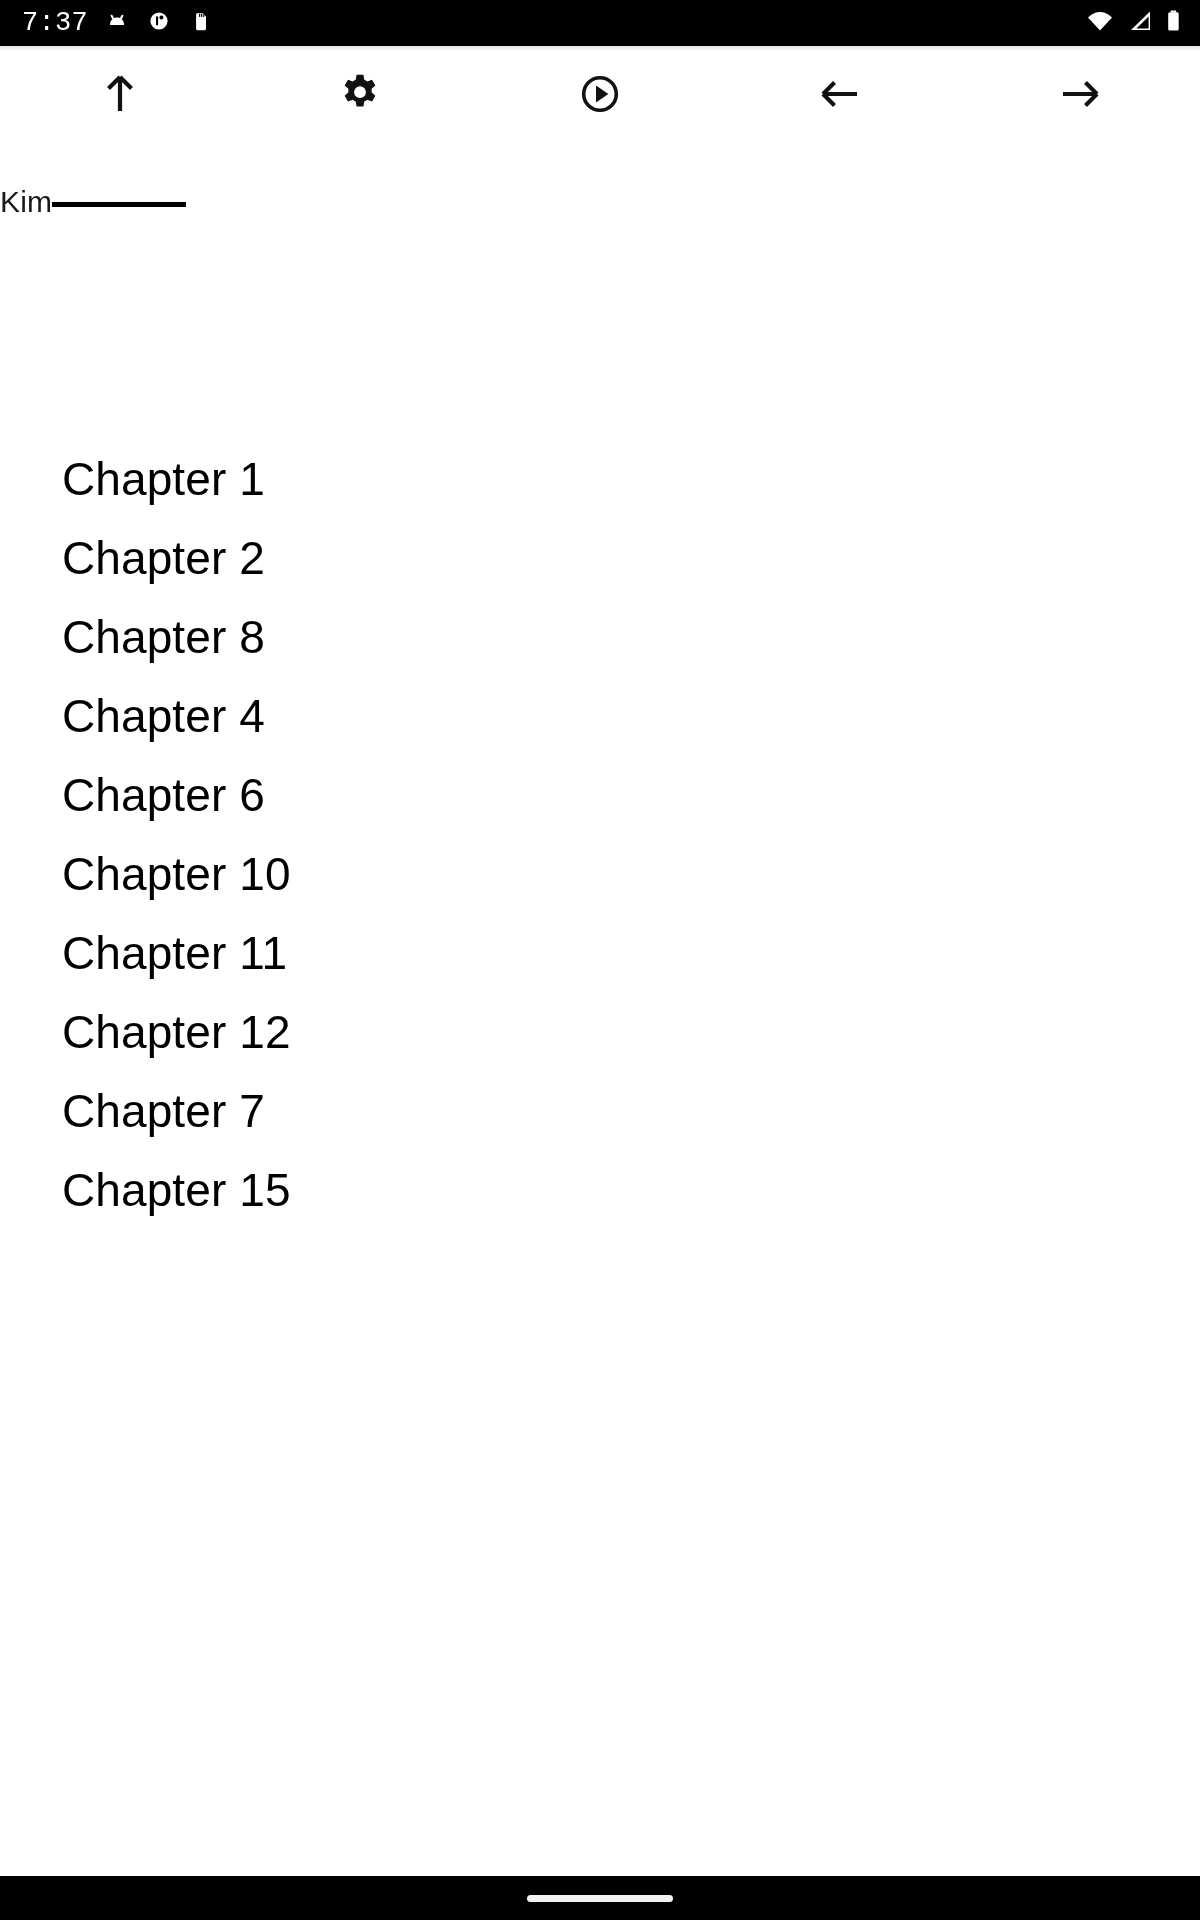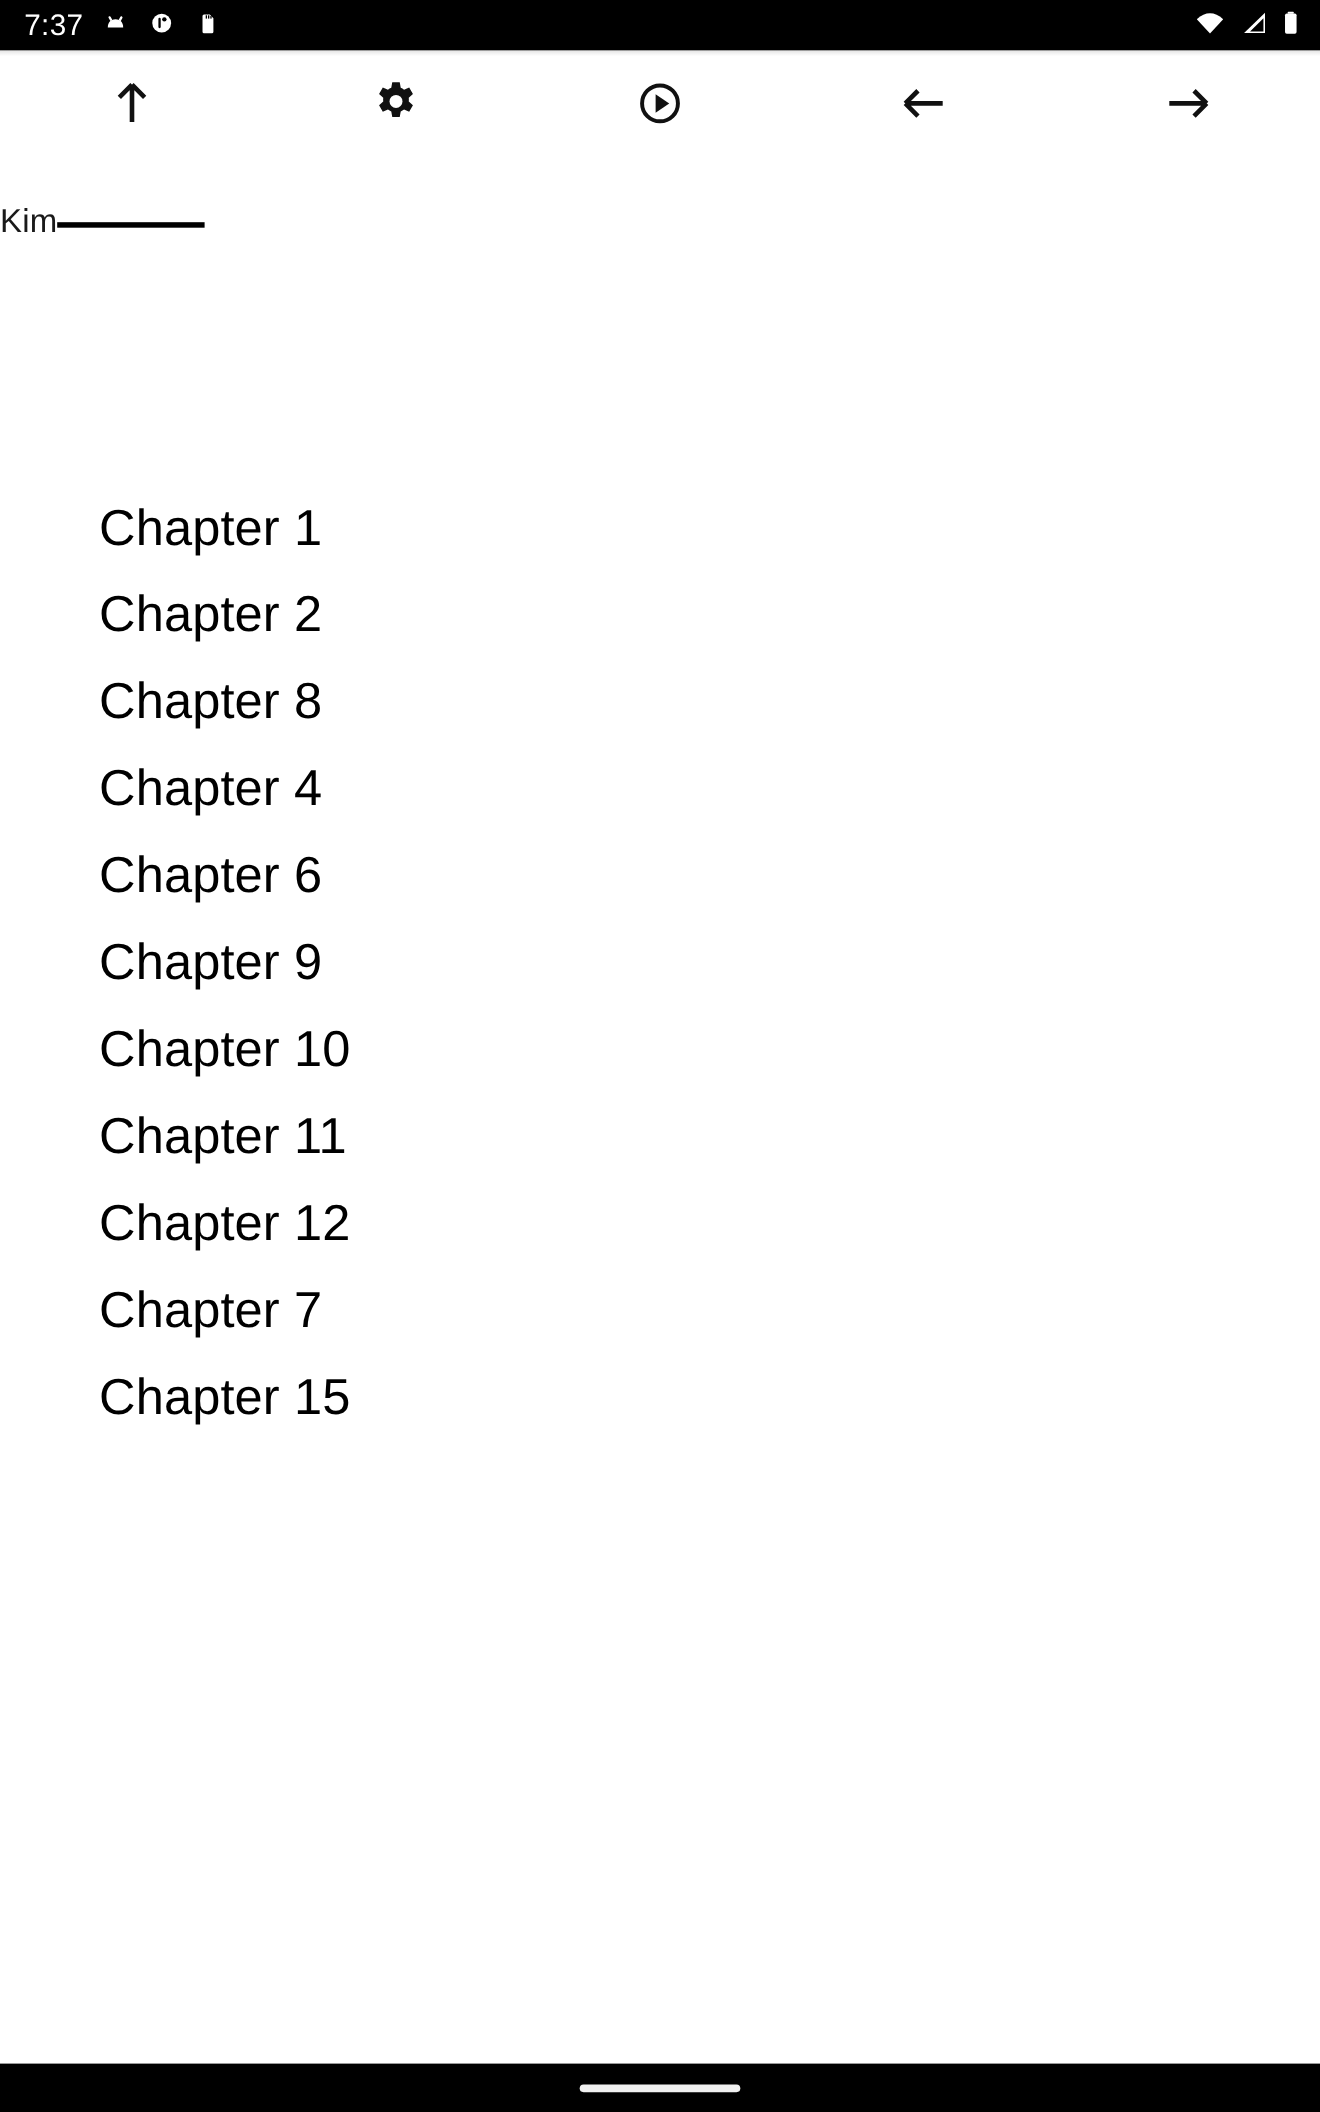--- a/index.html
+++ b/index.html
@@ -13,21 +13,21 @@
 
   
   #status-bar{
     position:absolute; top:0; left:0;
     width:1200px; height:46px;
     background:#000000;
     display:flex; align-items:center;
     padding:0 18px 0 22px;
     color:#ffffff;
   }
-  #status-left{ display:flex; align-items:center; gap:16px; }
+  #status-left{ display:flex; align-items:center; gap:16px;font-family:Liberation Mono, monospace; }
   #status-clock{
     font-size:27px; font-weight:400; letter-spacing:0.3px;
     color:#ffffff; line-height:1;
   }
   #status-right{ margin-left:auto; display:flex; align-items:center; gap:11px; }
   .sb-ico{ display:block; }
 
   
   #toolbar{
     position:absolute; top:46px; left:0;
@@ -59,21 +59,21 @@
   }
   #title-underline{
     margin-top:5px;
     width:134px; height:5px; background:#000000;
   }
 
   
   #chapter-list{
     position:absolute; top:440px; left:0;
     width:1120px;
-    padding:0 90px;
+    padding:0 62px;
   }
   .chapter-item{
     display:block;
     font-size:46px;
     line-height:79px;
     color:#000000;
     letter-spacing:0.1px;
     cursor:pointer;
     white-space:nowrap;
   }
@@ -195,21 +195,20 @@
   <div id="book-title">Kim</div>
   <div id="title-underline"></div>
 </div>
 
 <div id="chapter-list">
   <a class="chapter-item">Chapter 1</a>
   <a class="chapter-item">Chapter 2</a>
   <a class="chapter-item">Chapter 8</a>
   <a class="chapter-item">Chapter 4</a>
   <a class="chapter-item">Chapter 6</a>
-  <a class="chapter-item">Chapter 9</a>
   <a class="chapter-item">Chapter 10</a>
   <a class="chapter-item">Chapter 11</a>
   <a class="chapter-item">Chapter 12</a>
   <a class="chapter-item">Chapter 7</a>
   <a class="chapter-item">Chapter 15</a>
 </div>
 
 <div id="nav-bar">
   <div id="home-indicator"></div>
 </div>

